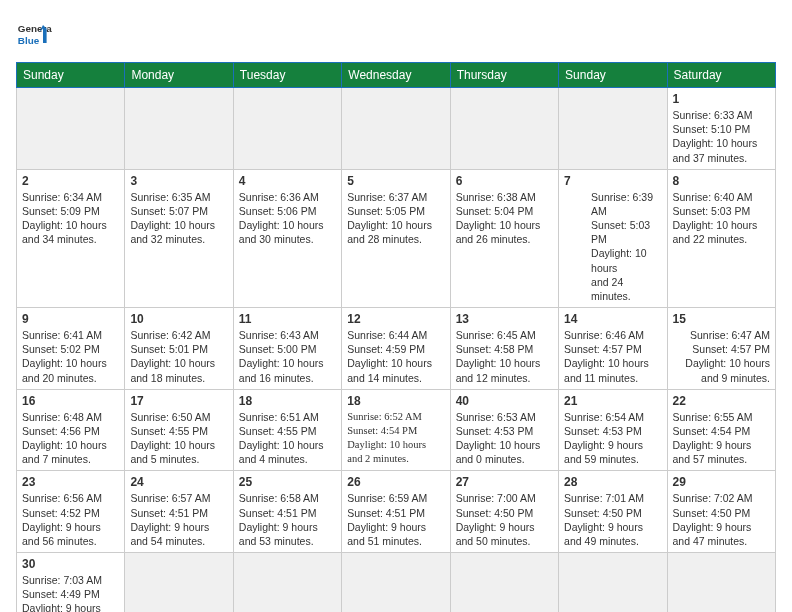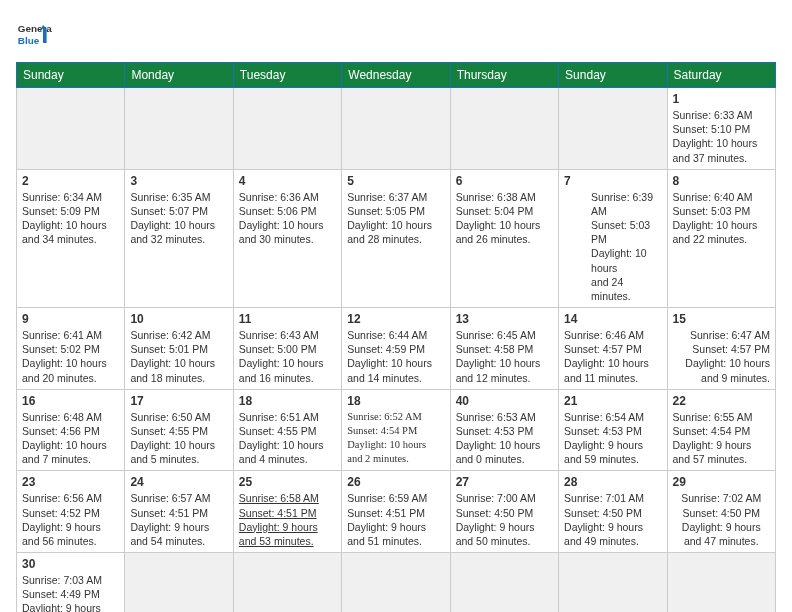--- a/index.html
+++ b/index.html
@@ -284,21 +284,21 @@
         </td>
         <td>
           <span class="day-number">24</span>
           <div class="day-info" style="white-space: pre-line;">Sunrise: 6:57 AM
 Sunset: 4:51 PM
 Daylight: 9 hours
 and 54 minutes.</div>
         </td>
         <td>
           <span class="day-number">25</span>
-          <div class="day-info" style="white-space: pre-line; text-decoration: underline;">Sunrise: 6:58 AM
+          <div class="day-info" style="white-space: pre-line;">Sunrise: 6:58 AM
 Sunset: 4:51 PM
 Daylight: 9 hours
 and 53 minutes.</div>
         </td>
         <td>
           <span class="day-number">26</span>
           <div class="day-info" style="white-space: pre-line;">Sunrise: 6:59 AM
 Sunset: 4:51 PM
 Daylight: 9 hours
 and 51 minutes.</div>
@@ -312,21 +312,21 @@
         </td>
         <td>
           <span class="day-number">28</span>
           <div class="day-info" style="white-space: pre-line;">Sunrise: 7:01 AM
 Sunset: 4:50 PM
 Daylight: 9 hours
 and 49 minutes.</div>
         </td>
         <td>
           <span class="day-number">29</span>
-          <div class="day-info" style="white-space: pre-line; text-align: center;">Sunrise: 7:02 AM
+          <div class="day-info" style="white-space: pre-line;">Sunrise: 7:02 AM
 Sunset: 4:50 PM
 Daylight: 9 hours
 and 47 minutes.</div>
         </td>
       </tr>
       <tr>
         <td>
           <span class="day-number">30</span>
           <div class="day-info" style="white-space: pre-line;">Sunrise: 7:03 AM
 Sunset: 4:49 PM

